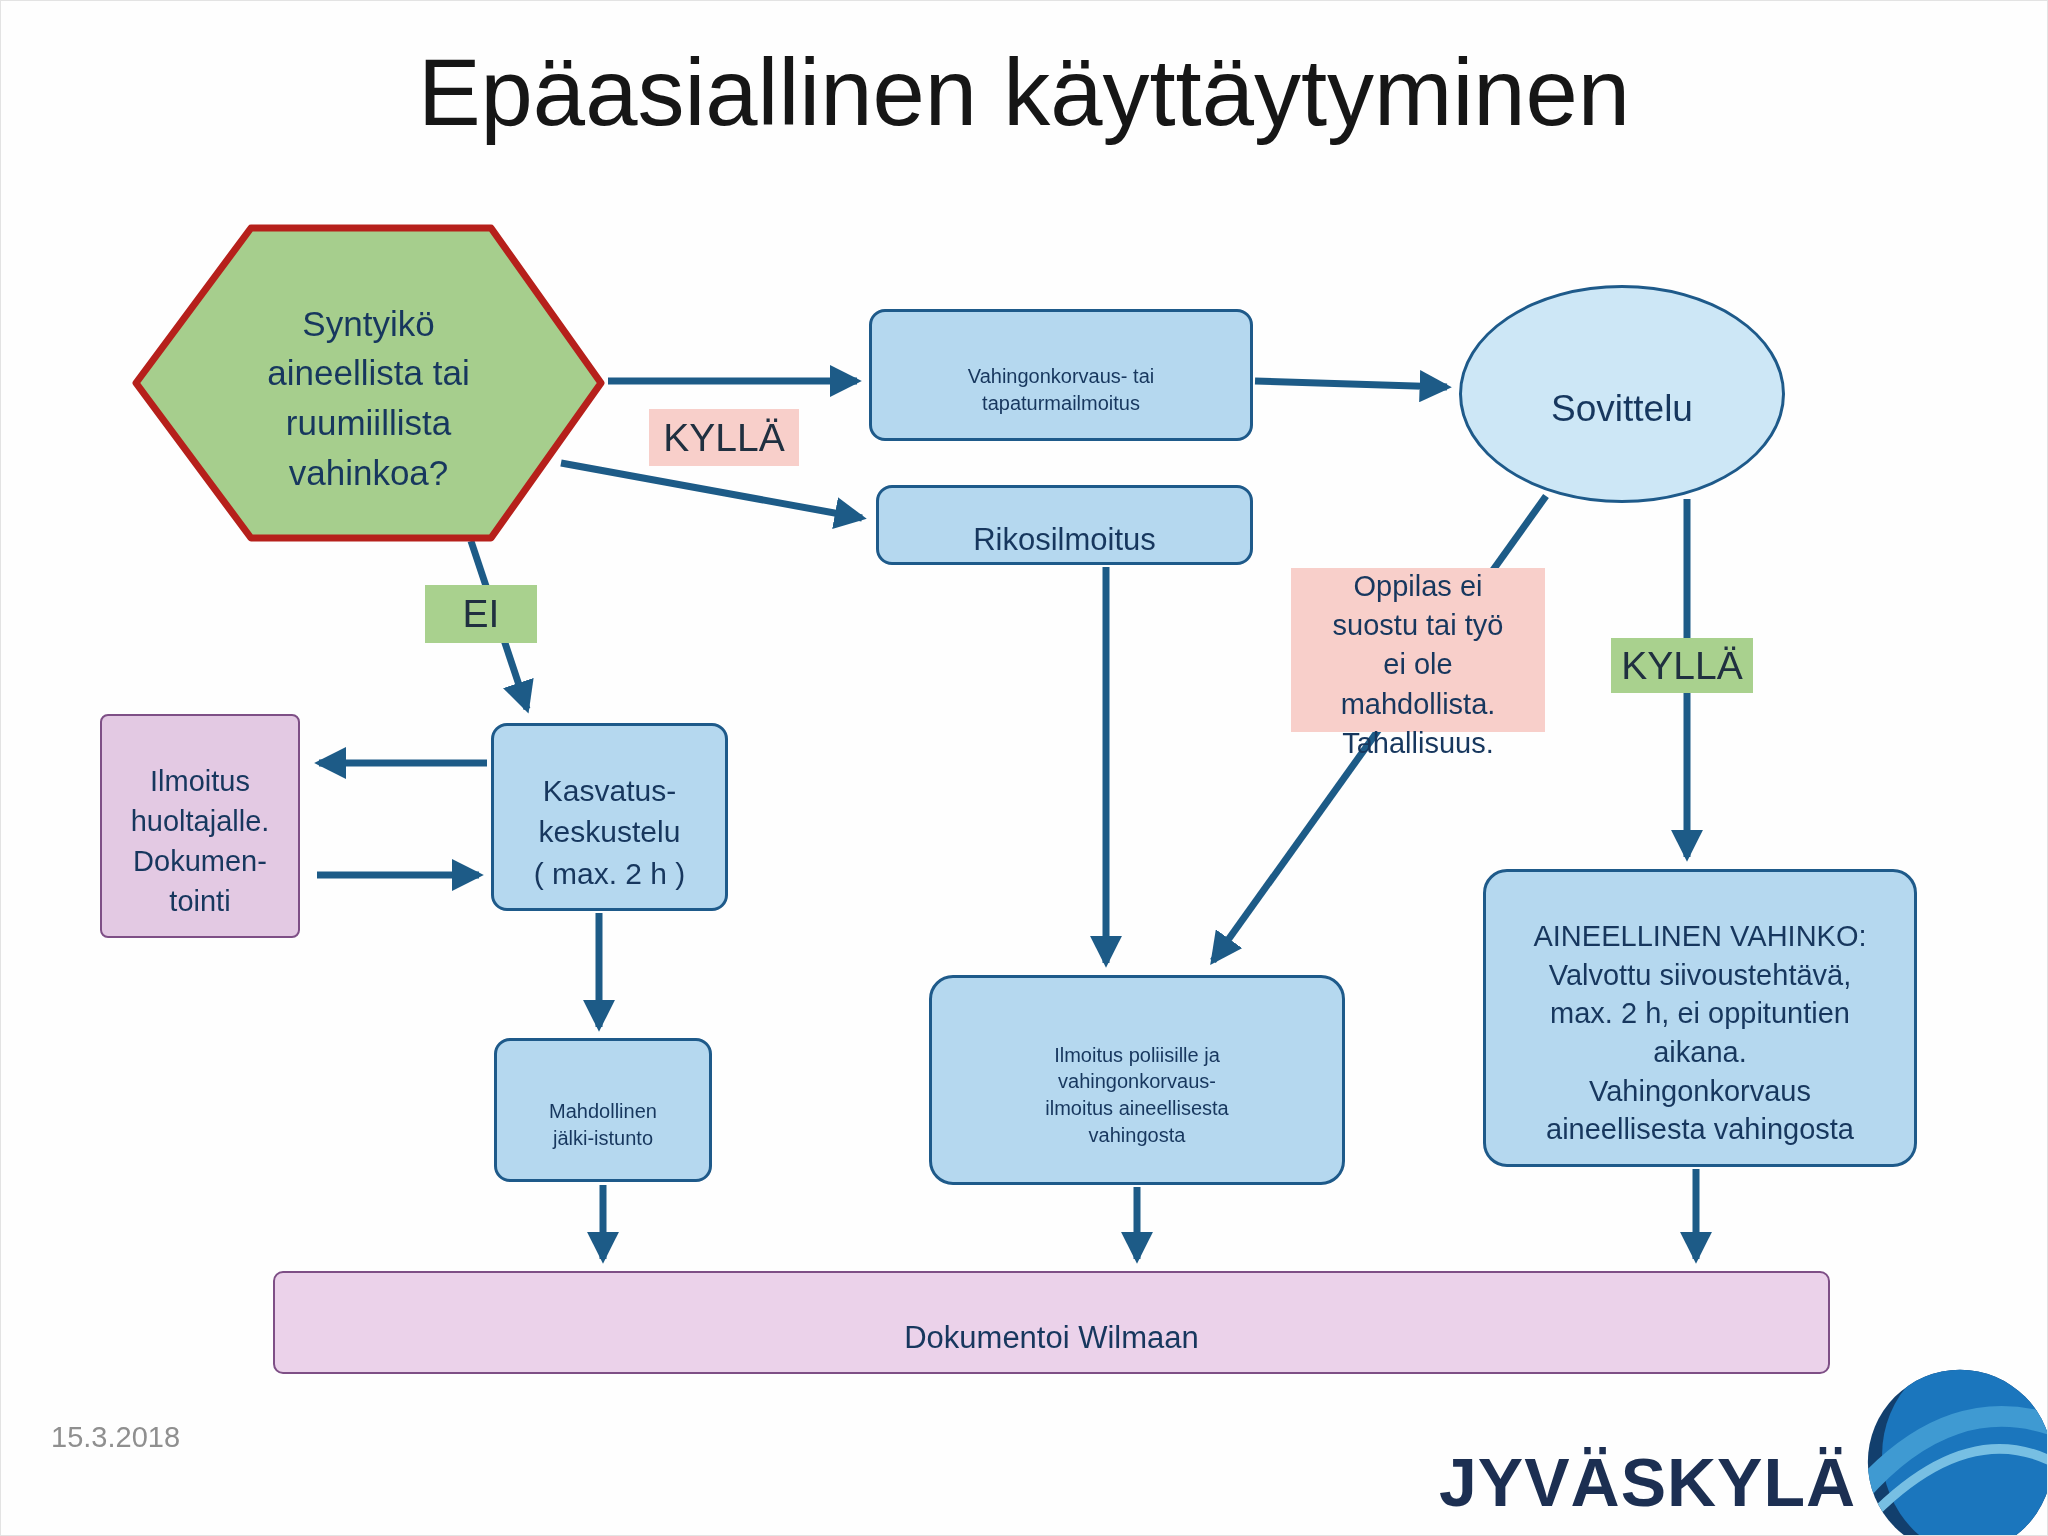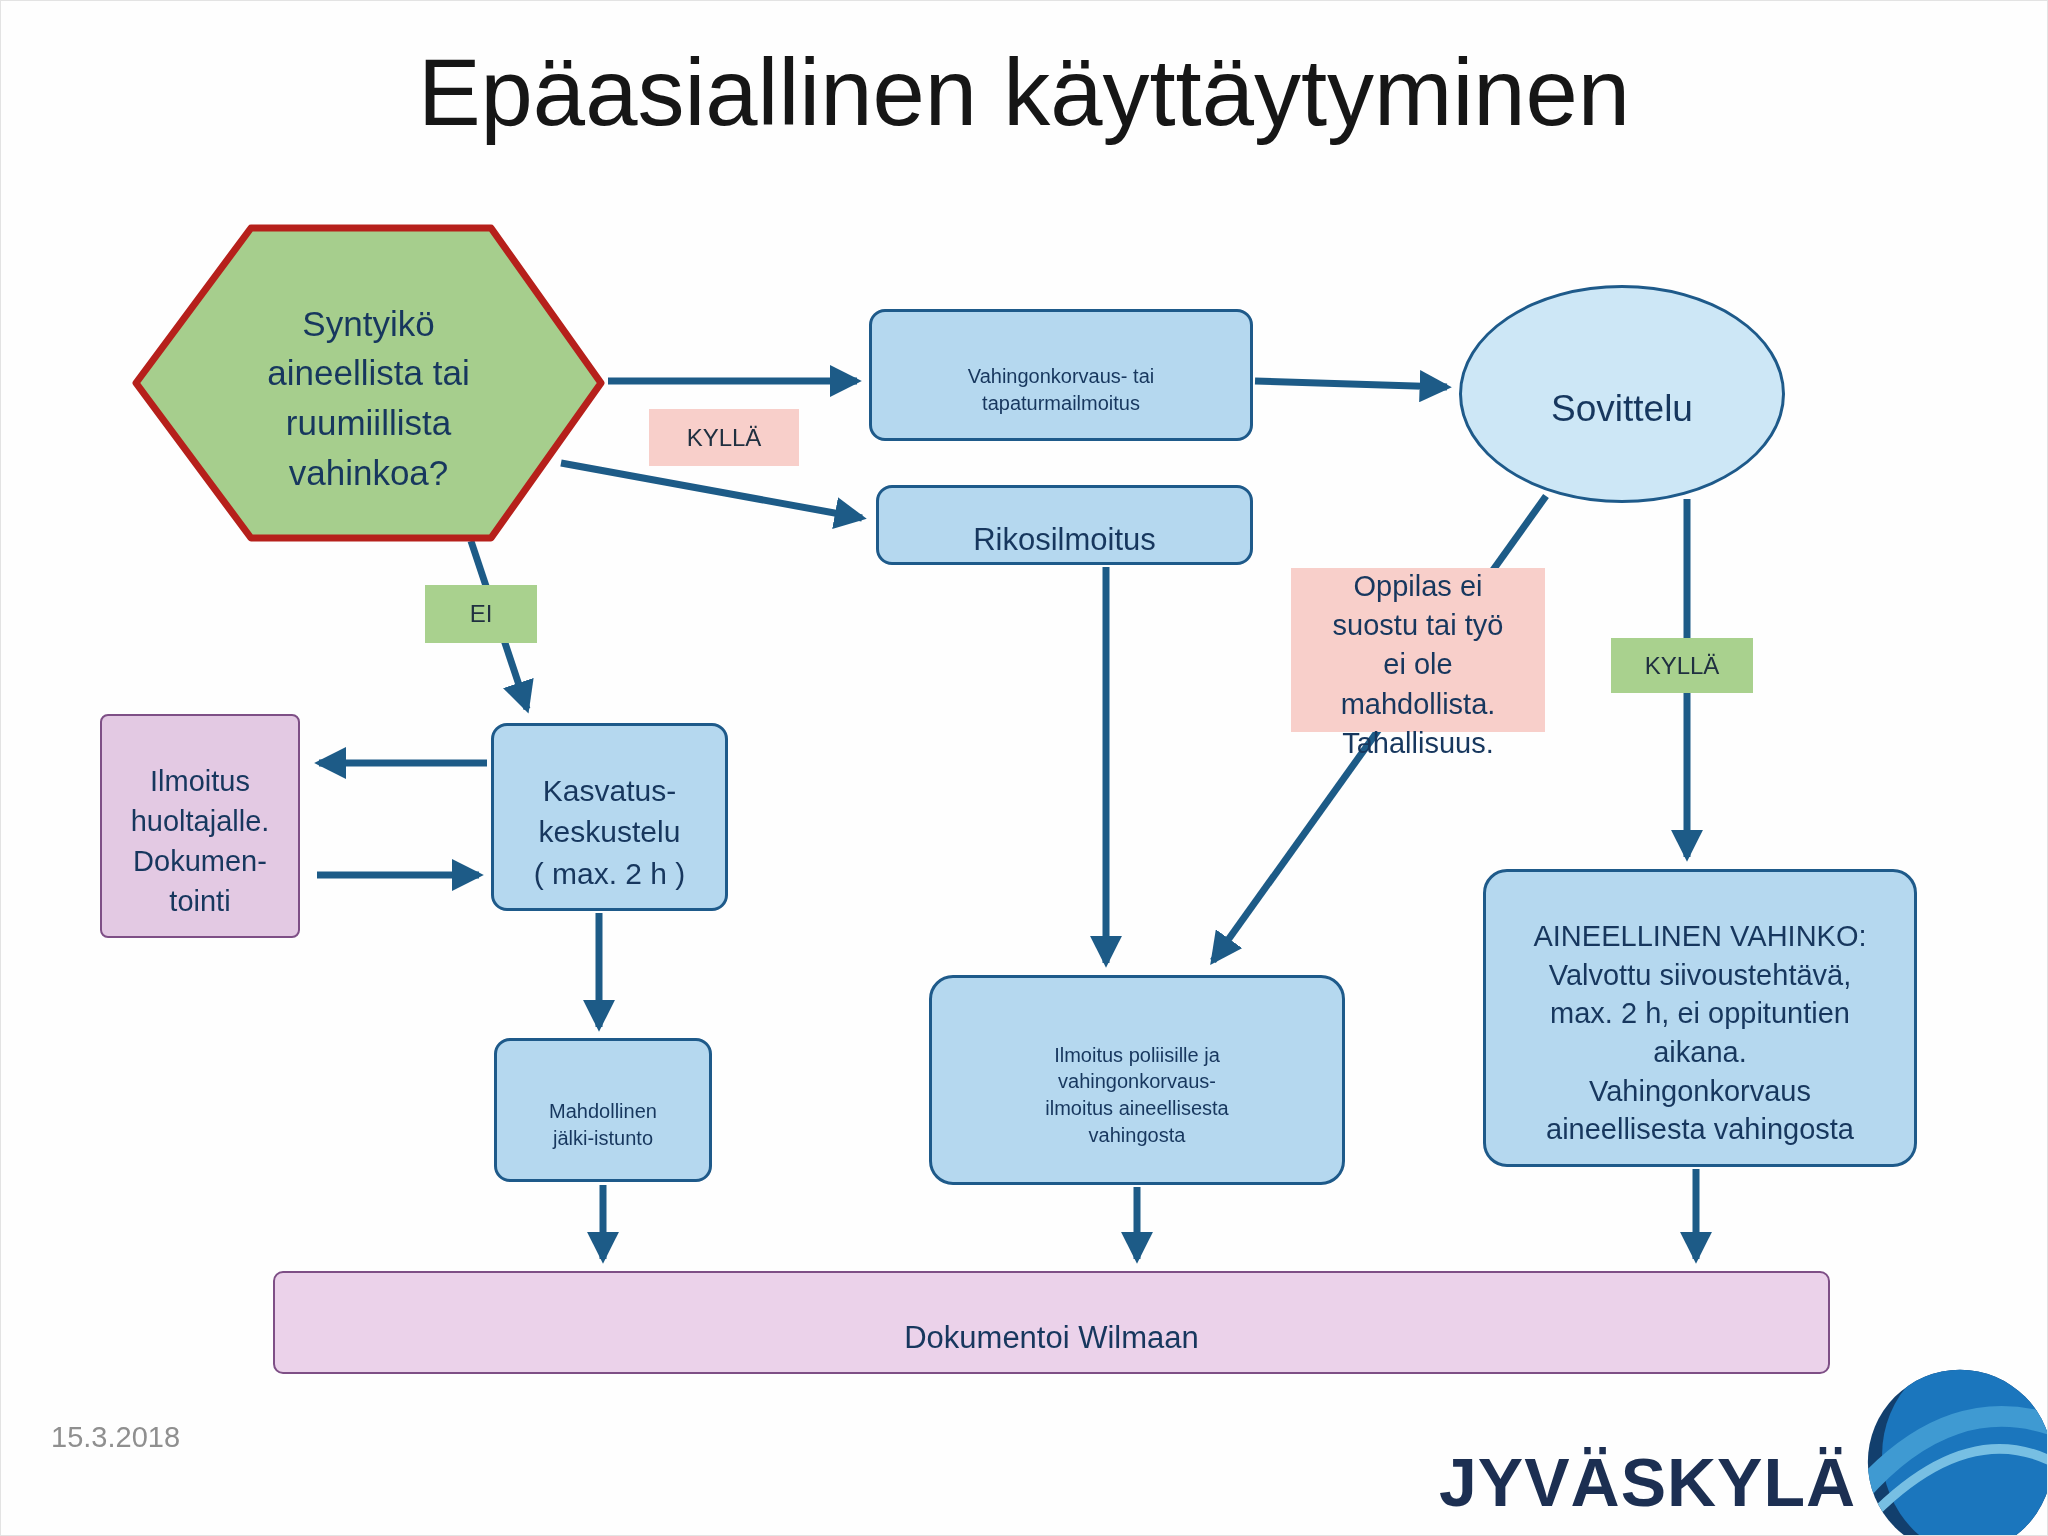--- a/index.html
+++ b/index.html
@@ -41,21 +41,21 @@
     border-radius:16px;font-size:20px;line-height:1.33;
   }
   .n-hex{left:130px;top:222px;width:475px;height:320px;background:none;border:none;}
   .n-hex .hex-shape{position:absolute;left:0;top:0;width:100%;height:100%;}
   .n-hex .node-text{position:relative;font-size:35px;line-height:1.42;z-index:1;}
   .n-vahinko{left:868px;top:308px;width:384px;height:132px;}
   .n-sovittelu{left:1458px;top:284px;width:326px;height:218px;border-radius:50%;font-size:37px;background:var(--ellipse-fill);align-items:center;}
   .n-rikos{left:875px;top:484px;width:377px;height:80px;font-size:31px;}
   .label{
     position:absolute;display:flex;align-items:center;justify-content:center;
-    font-size:24px;color:#203040;z-index:3;text-align:center;box-sizing:border-box;
+    font-size:39px;color:#203040;z-index:3;text-align:center;box-sizing:border-box;
   }
   .pink-label{background:var(--label-pink);}
   .green-label{background:var(--label-green);}
   .n-kylla1{left:648px;top:408px;width:150px;height:57px;}
   .n-ei{left:424px;top:584px;width:112px;height:58px;}
   .n-kylla2{left:1610px;top:637px;width:142px;height:55px;}
   .n-oppilas{left:1290px;top:567px;width:254px;height:164px;background:var(--label-pink);font-size:29px;line-height:1.35;z-index:2;color:var(--text-dark);}
   .purple{background:var(--purple-fill);border:2px solid var(--purple-border);border-radius:8px;font-size:29px;line-height:1.38;}
   .n-huoltaja{left:99px;top:713px;width:200px;height:224px;}
   .n-kasvatus{left:490px;top:722px;width:237px;height:188px;font-size:30px;line-height:1.38;}

